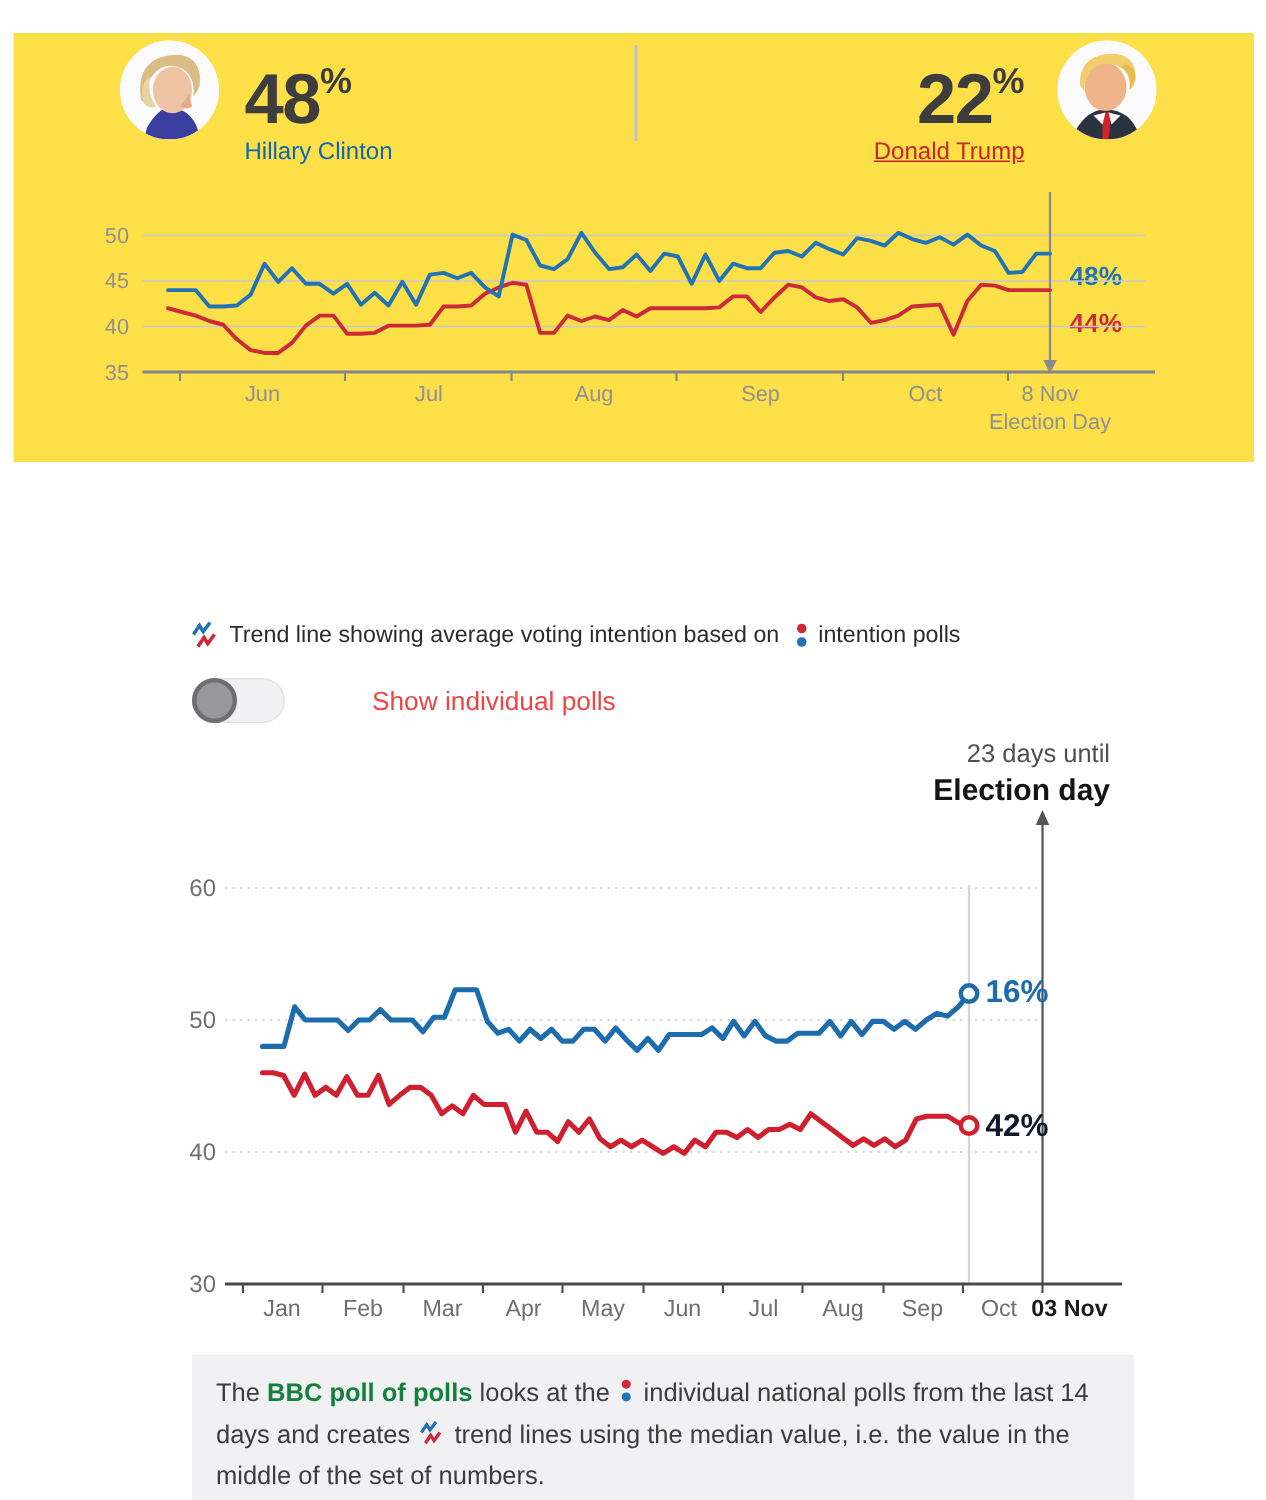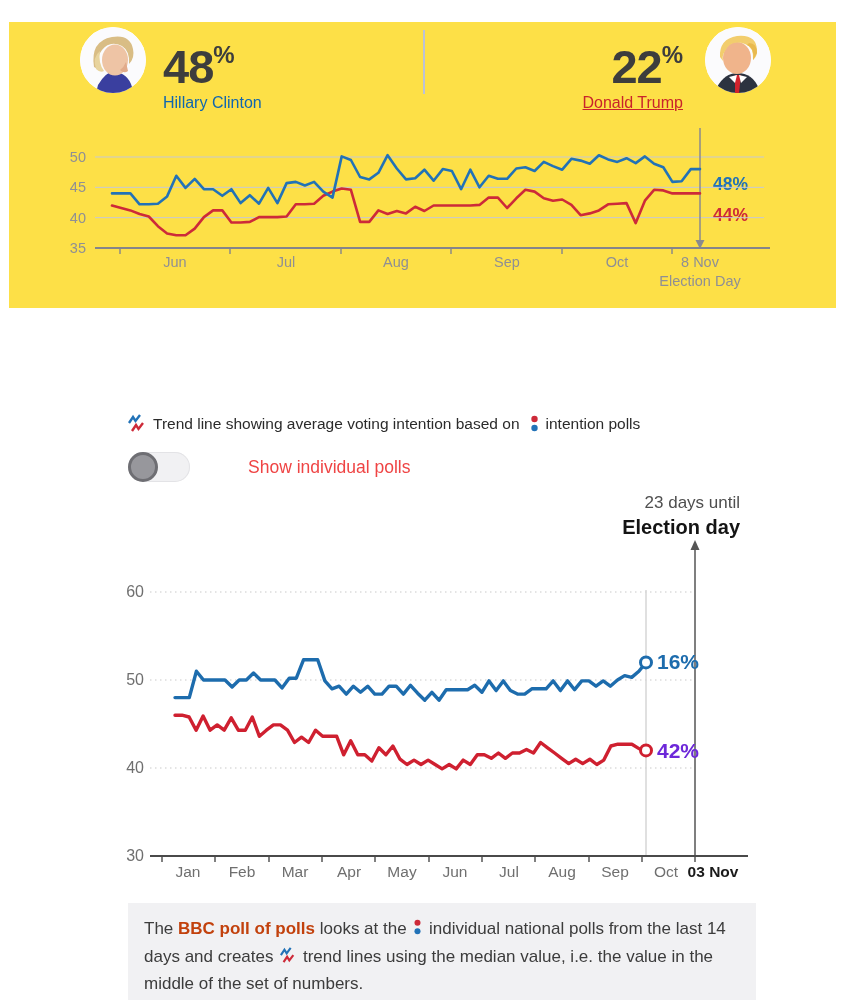--- a/index.html
+++ b/index.html
@@ -22,37 +22,37 @@
   .header-divider{position:absolute;left:414px;top:8px;width:2px;height:64px;background:#bcc2d6;}
   
   .chartsvg{position:absolute;left:0;}
   #chart-top{top:110px;}
   #chart-bottom{top:528px;}
   svg text{font-family:"Liberation Sans","DejaVu Sans",sans-serif;}
   .endlbl{position:absolute;font-weight:bold;}
   #lbl-c48{left:704px;top:152px;font-size:17.5px;color:#2272b7;}
   #lbl-t44{left:704px;top:183px;font-size:17.5px;color:#cd2a39;}
   #lbl-b52{left:657px;top:650px;font-size:21px;color:#1d6cad;}
-  #lbl-r42{left:657px;top:739px;font-size:21px;color:#6d28d9;}
+  #lbl-r42{left:657px;top:739px;font-size:21px;color:#0f172a;}
   
   .legend-row{position:absolute;left:128px;top:414px;display:flex;align-items:flex-end;font-size:15.5px;color:#2b2b2b;}
   .legend-row svg{margin-right:7px;flex:none;}
   .dots-inline{margin:0 6px 0 10px;}
   .toggle-row{position:absolute;left:128px;top:452px;display:flex;align-items:center;}
   .toggle{position:relative;width:62px;height:30px;border-radius:15px;background:#f1f1f3;box-shadow:inset 0 0 0 1px #e3e3e6;cursor:pointer;}
   .knob{position:absolute;left:0px;top:0px;width:30px;height:30px;border-radius:50%;background:#97979c;border:3px solid #6e6e73;box-sizing:border-box;}
   .toggle-label{margin-left:58px;font-size:17.5px;color:#ef4444;}
   
   .countdown{position:absolute;left:480px;top:493px;width:260px;text-align:right;}
   .countdown .l1{font-size:17px;color:#4f4f4f;}
   .countdown .l2{font-size:20px;font-weight:bold;color:#141414;margin-top:3px;}
   .trendlbl{position:absolute;left:540px;top:605px;width:152px;text-align:right;font-size:15px;color:#7a7a7a;line-height:22px;}
   
   .footer{position:absolute;left:128px;top:903px;width:596px;background:#f1f1f3;padding:12px 16px 15px 16px;font-size:17px;line-height:1.62;color:#3c3c3c;}
-  .footer b{color:#c2410c;}
+  .footer b{color:#15803d;}
   .footer svg{vertical-align:-2px;margin:0 2px;}
 </style>
 </head>
 <body>
 
 <div id="page">
 
   <div class="top-panel">
 
     <div class="avatar av-clinton">

